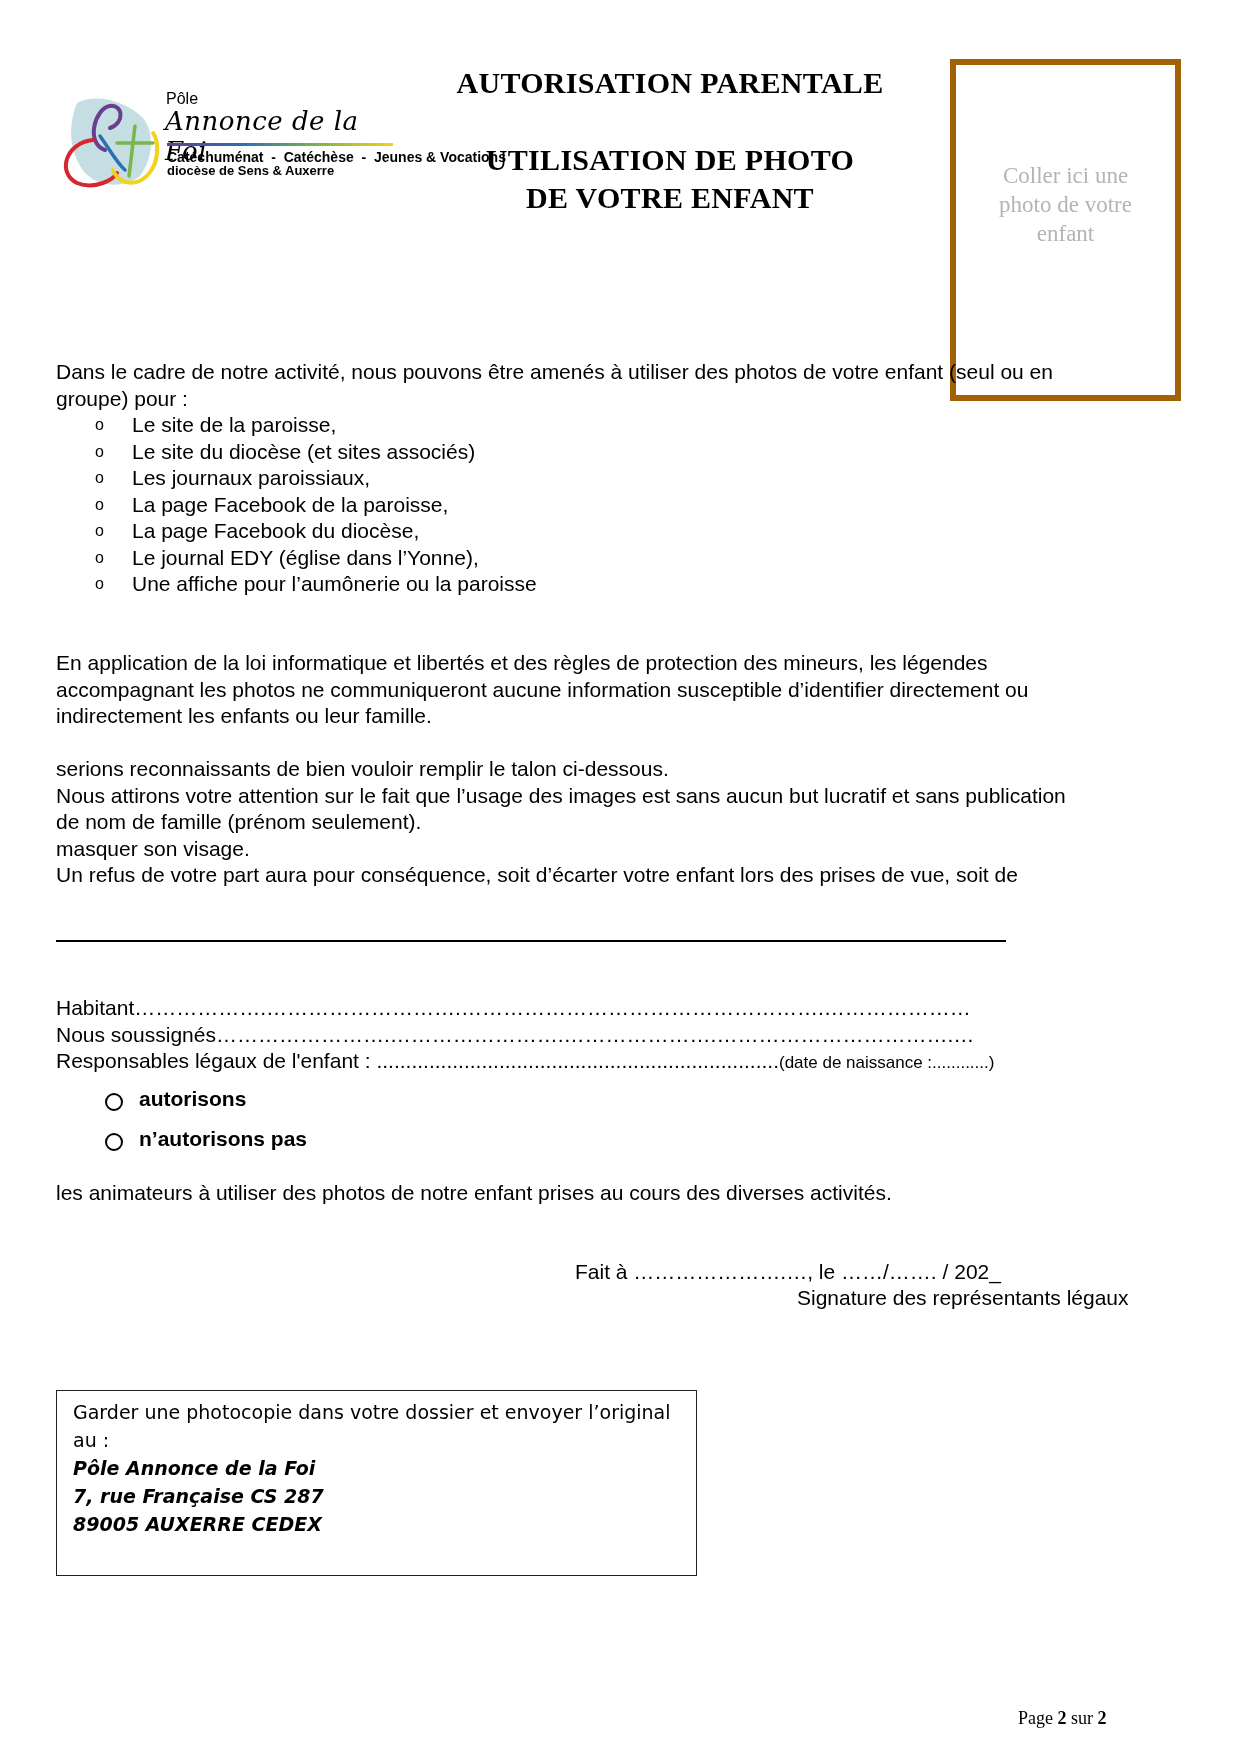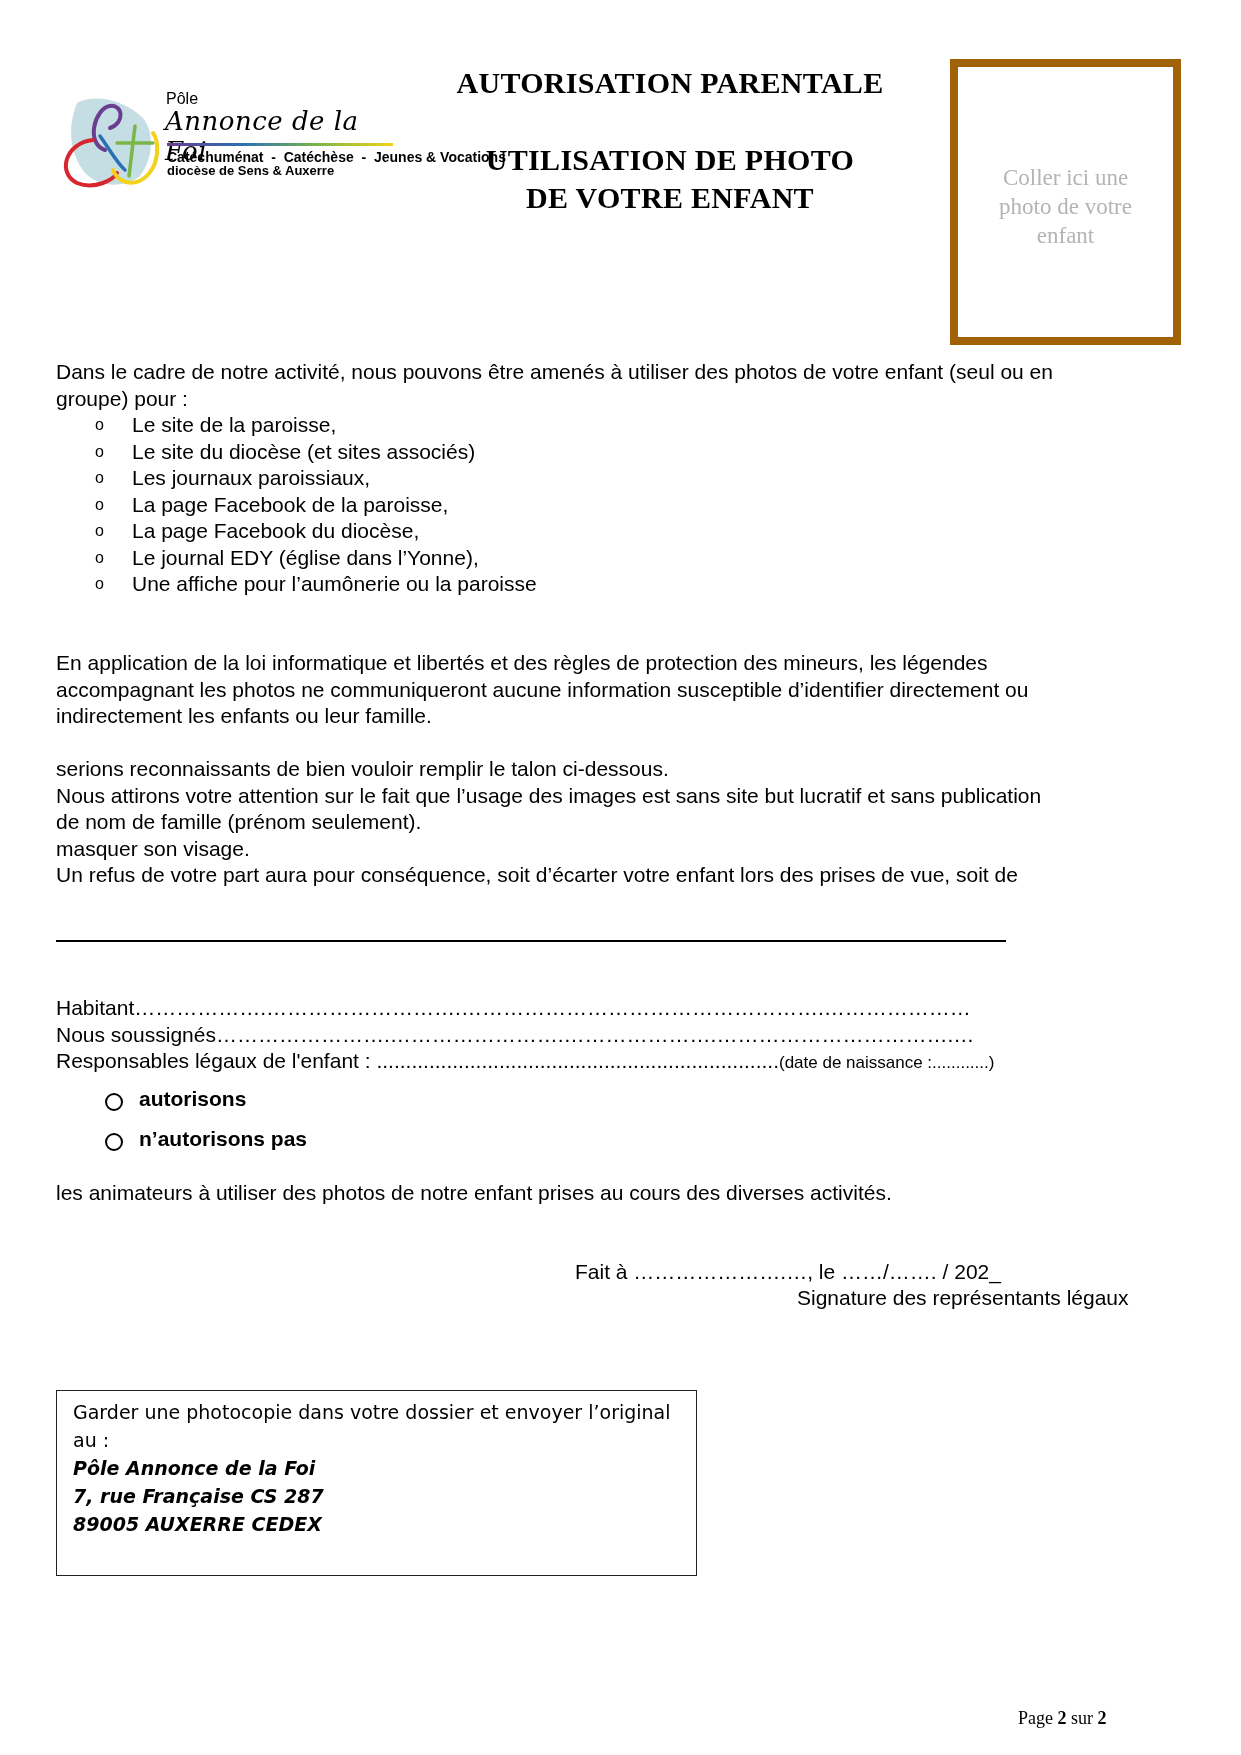--- a/index.html
+++ b/index.html
@@ -1,20 +1,20 @@
 <!DOCTYPE html>
 <html><head>
 <meta charset="utf-8">
 <style>
   html, body { margin:0; padding:0; background:#ffffff; }
   body { width:1241px; height:1755px; position:relative; overflow:hidden; color:#000; font-family:"Liberation Sans", sans-serif; }
   .abs { position:absolute; }
   .serif { font-family:"Liberation Serif", serif; }
   .title { font-weight:bold; font-size:30px; text-align:center; left:420px; width:500px; letter-spacing:0.3px; }
-  .photo-box { left:950px; top:59px; width:231px; height:286px; border:8px solid #a16207; box-sizing:border-box; }
+  .photo-box { left:950px; top:59px; width:231px; height:342px; border:6px solid #a16207; box-sizing:border-box; }
   .photo-hint { position:absolute; left:0; right:0; top:96px; text-align:center; color:#b4b4b4; font-size:23px; line-height:29px; font-family:"Liberation Serif", serif; }
   .body-text { font-size:21px; line-height:26.5px; }
   .list { left:95px; top:412px; font-size:21px; line-height:26.5px; }
   .list-item { display:flex; }
   .bullet { width:37px; font-size:16px; padding-left:0; }
   .sep-line { left:56px; top:940px; width:950px; height:2px; background:#000; }
   .radio { display:flex; align-items:flex-end; font-weight:bold; font-size:21px; }
   .radio-circle { width:14px; height:14px; border:2px solid #000; border-radius:50%; margin-right:16px; }
   .info-box { left:56px; top:1390px; width:641px; height:186px; border:1.5px solid #222; box-sizing:border-box; font-family:"DejaVu Sans", sans-serif; font-size:19px; }
   .info-line { position:absolute; left:16px; line-height:28px; }
@@ -89,21 +89,21 @@
 </div>
 
 <div class="abs body-text" style="left:56px; top:650px; width:1150px;">
   <div>En application de la loi informatique et libertés et des règles de protection des mineurs, les légendes</div>
   <div>accompagnant les photos ne communiqueront aucune information susceptible d’identifier directement ou</div>
   <div>indirectement les enfants ou leur famille.</div>
 </div>
 
 <div class="abs body-text" style="left:56px; top:756px; width:1150px;">
   <div>serions reconnaissants de bien vouloir remplir le talon ci-dessous.</div>
-  <div>Nous attirons votre attention sur le fait que l’usage des images est sans site but lucratif et sans publication</div>
+  <div>Nous attirons votre attention sur le fait que l’usage des images est sans aucun but lucratif et sans publication</div>
   <div>de nom de famille (prénom seulement).</div>
   <div>masquer son visage.</div>
   <div>Un refus de votre part aura pour conséquence, soit d’écarter votre enfant lors des prises de vue, soit de</div>
 </div>
 
 <div class="abs sep-line"></div>
 
 <div class="abs body-text" style="left:56px; top:995px; width:1150px; white-space:nowrap;">
   <div>Habitant……………….……………………….…………………………………………….…………………</div>
   <div>Nous soussignés…………………….…………………….………………….…………………………….…</div>

